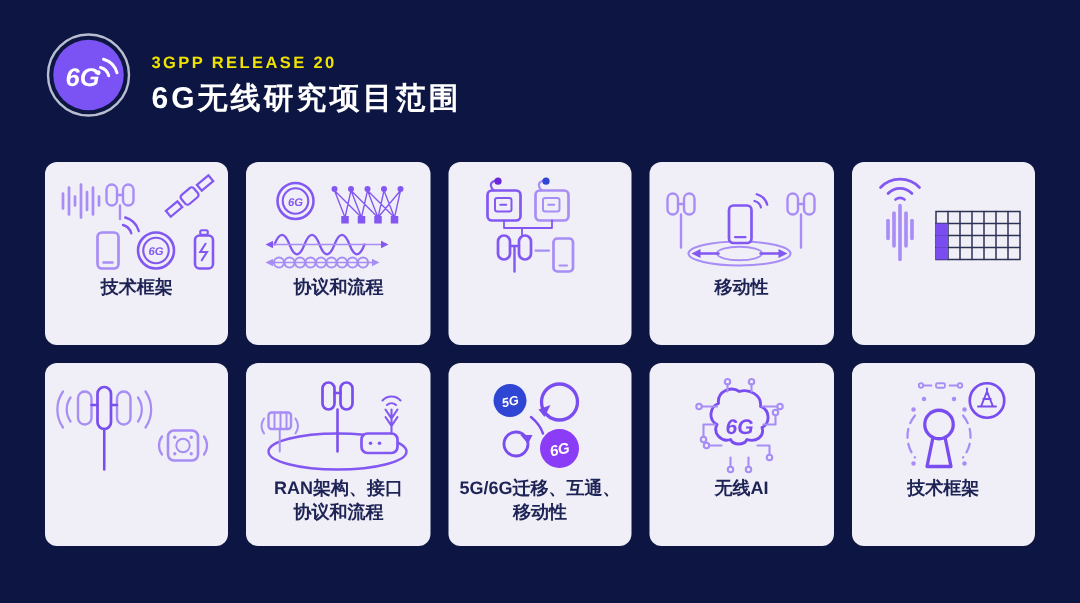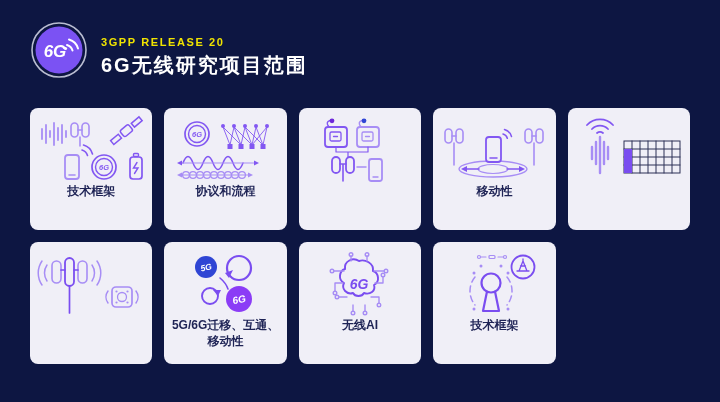--- a/index.html
+++ b/index.html
@@ -194,20 +194,41 @@
             <circle cx="78.5" cy="38.5" r="1.1"></circle>
               <circle cx="89.5" cy="38.5" r="1.1"></circle>
             <circle cx="78.5" cy="49.5" r="1.1"></circle>
               <circle cx="89.5" cy="49.5" r="1.1"></circle>
           </g>
           <path d="M70 38 a10 10 0 0 0 0 12 M98 38 a10 10 0 0 1 0 12" stroke="#a78df5" stroke-width="1.5"></path>
         </svg>
       </div>
     </div>
 
+    <div class="card">
+      <div class="icon">
+        <svg width="106" height="64" viewBox="0 0 106 64" fill="none" stroke-linecap="round" stroke-linejoin="round">
+          <ellipse cx="52" cy="48" rx="46" ry="12" stroke="#8257f2" stroke-width="1.6"></ellipse>
+          <rect x="42" y="2" width="8" height="18" rx="4" stroke="#7a4df0" stroke-width="1.8" fill="#f0eff7"></rect>
+          <rect x="54" y="2" width="8" height="18" rx="4" stroke="#7a4df0" stroke-width="1.8" fill="#f0eff7"></rect>
+          <path d="M50 9h4 M52 20V48" stroke="#7a4df0" stroke-width="1.7"></path>
+          <path d="M3 26 a9 9 0 0 0 0 10" stroke="#a78df5" stroke-width="1.3"></path>
+          <rect x="6" y="22" width="15" height="11" rx="2" stroke="#a78df5" stroke-width="1.6" fill="#f0eff7"></rect>
+          <path d="M10 22V33 M14 22V33 M18 22V33 M13.5 33V48" stroke="#a78df5" stroke-width="1.3"></path>
+          <path d="M24 26 a9 9 0 0 1 0 10" stroke="#a78df5" stroke-width="1.3"></path>
+          <rect x="68" y="36" width="24" height="13" rx="4" stroke="#8257f2" stroke-width="1.8" fill="#f0eff7"></rect>
+          <circle cx="74" cy="42.5" r="1.2" fill="#8257f2"></circle>
+          <circle cx="80" cy="42.5" r="1.2" fill="#8257f2"></circle>
+          <path d="M88 36 V20 M88 26 l-4 -6 M88 26 l4 -6 M88 31 l-4 -6 M88 31 l4 -6" stroke="#8257f2" stroke-width="1.4"></path>
+          <path d="M82 14 a8 8 0 0 1 12 0 M85 17 a4.5 4.5 0 0 1 6 0" stroke="#8257f2" stroke-width="1.4"></path>
+        </svg>
+      </div>
+      <div class="card-label">RAN架构、接口
+协议和流程</div>
+    </div>
 
     <div class="card">
       <div class="icon">
         <svg width="106" height="64" viewBox="0 0 106 64" fill="none" stroke-linecap="round">
           <circle cx="66" cy="15" r="12" stroke="#7a4df0" stroke-width="2.2"></circle>
           <polygon points="52,20 60,17 56,25" fill="#7a4df0"></polygon>
           <circle cx="37" cy="43" r="8" stroke="#7a4df0" stroke-width="1.9"></circle>
           <polygon points="48,37 40,37 45,43" fill="#7a4df0"></polygon>
           <path d="M47 25 q6 5 8 11" stroke="#7a4df0" stroke-width="1.6"></path>
           <circle cx="33" cy="14" r="11" fill="#2f45d4"></circle>

